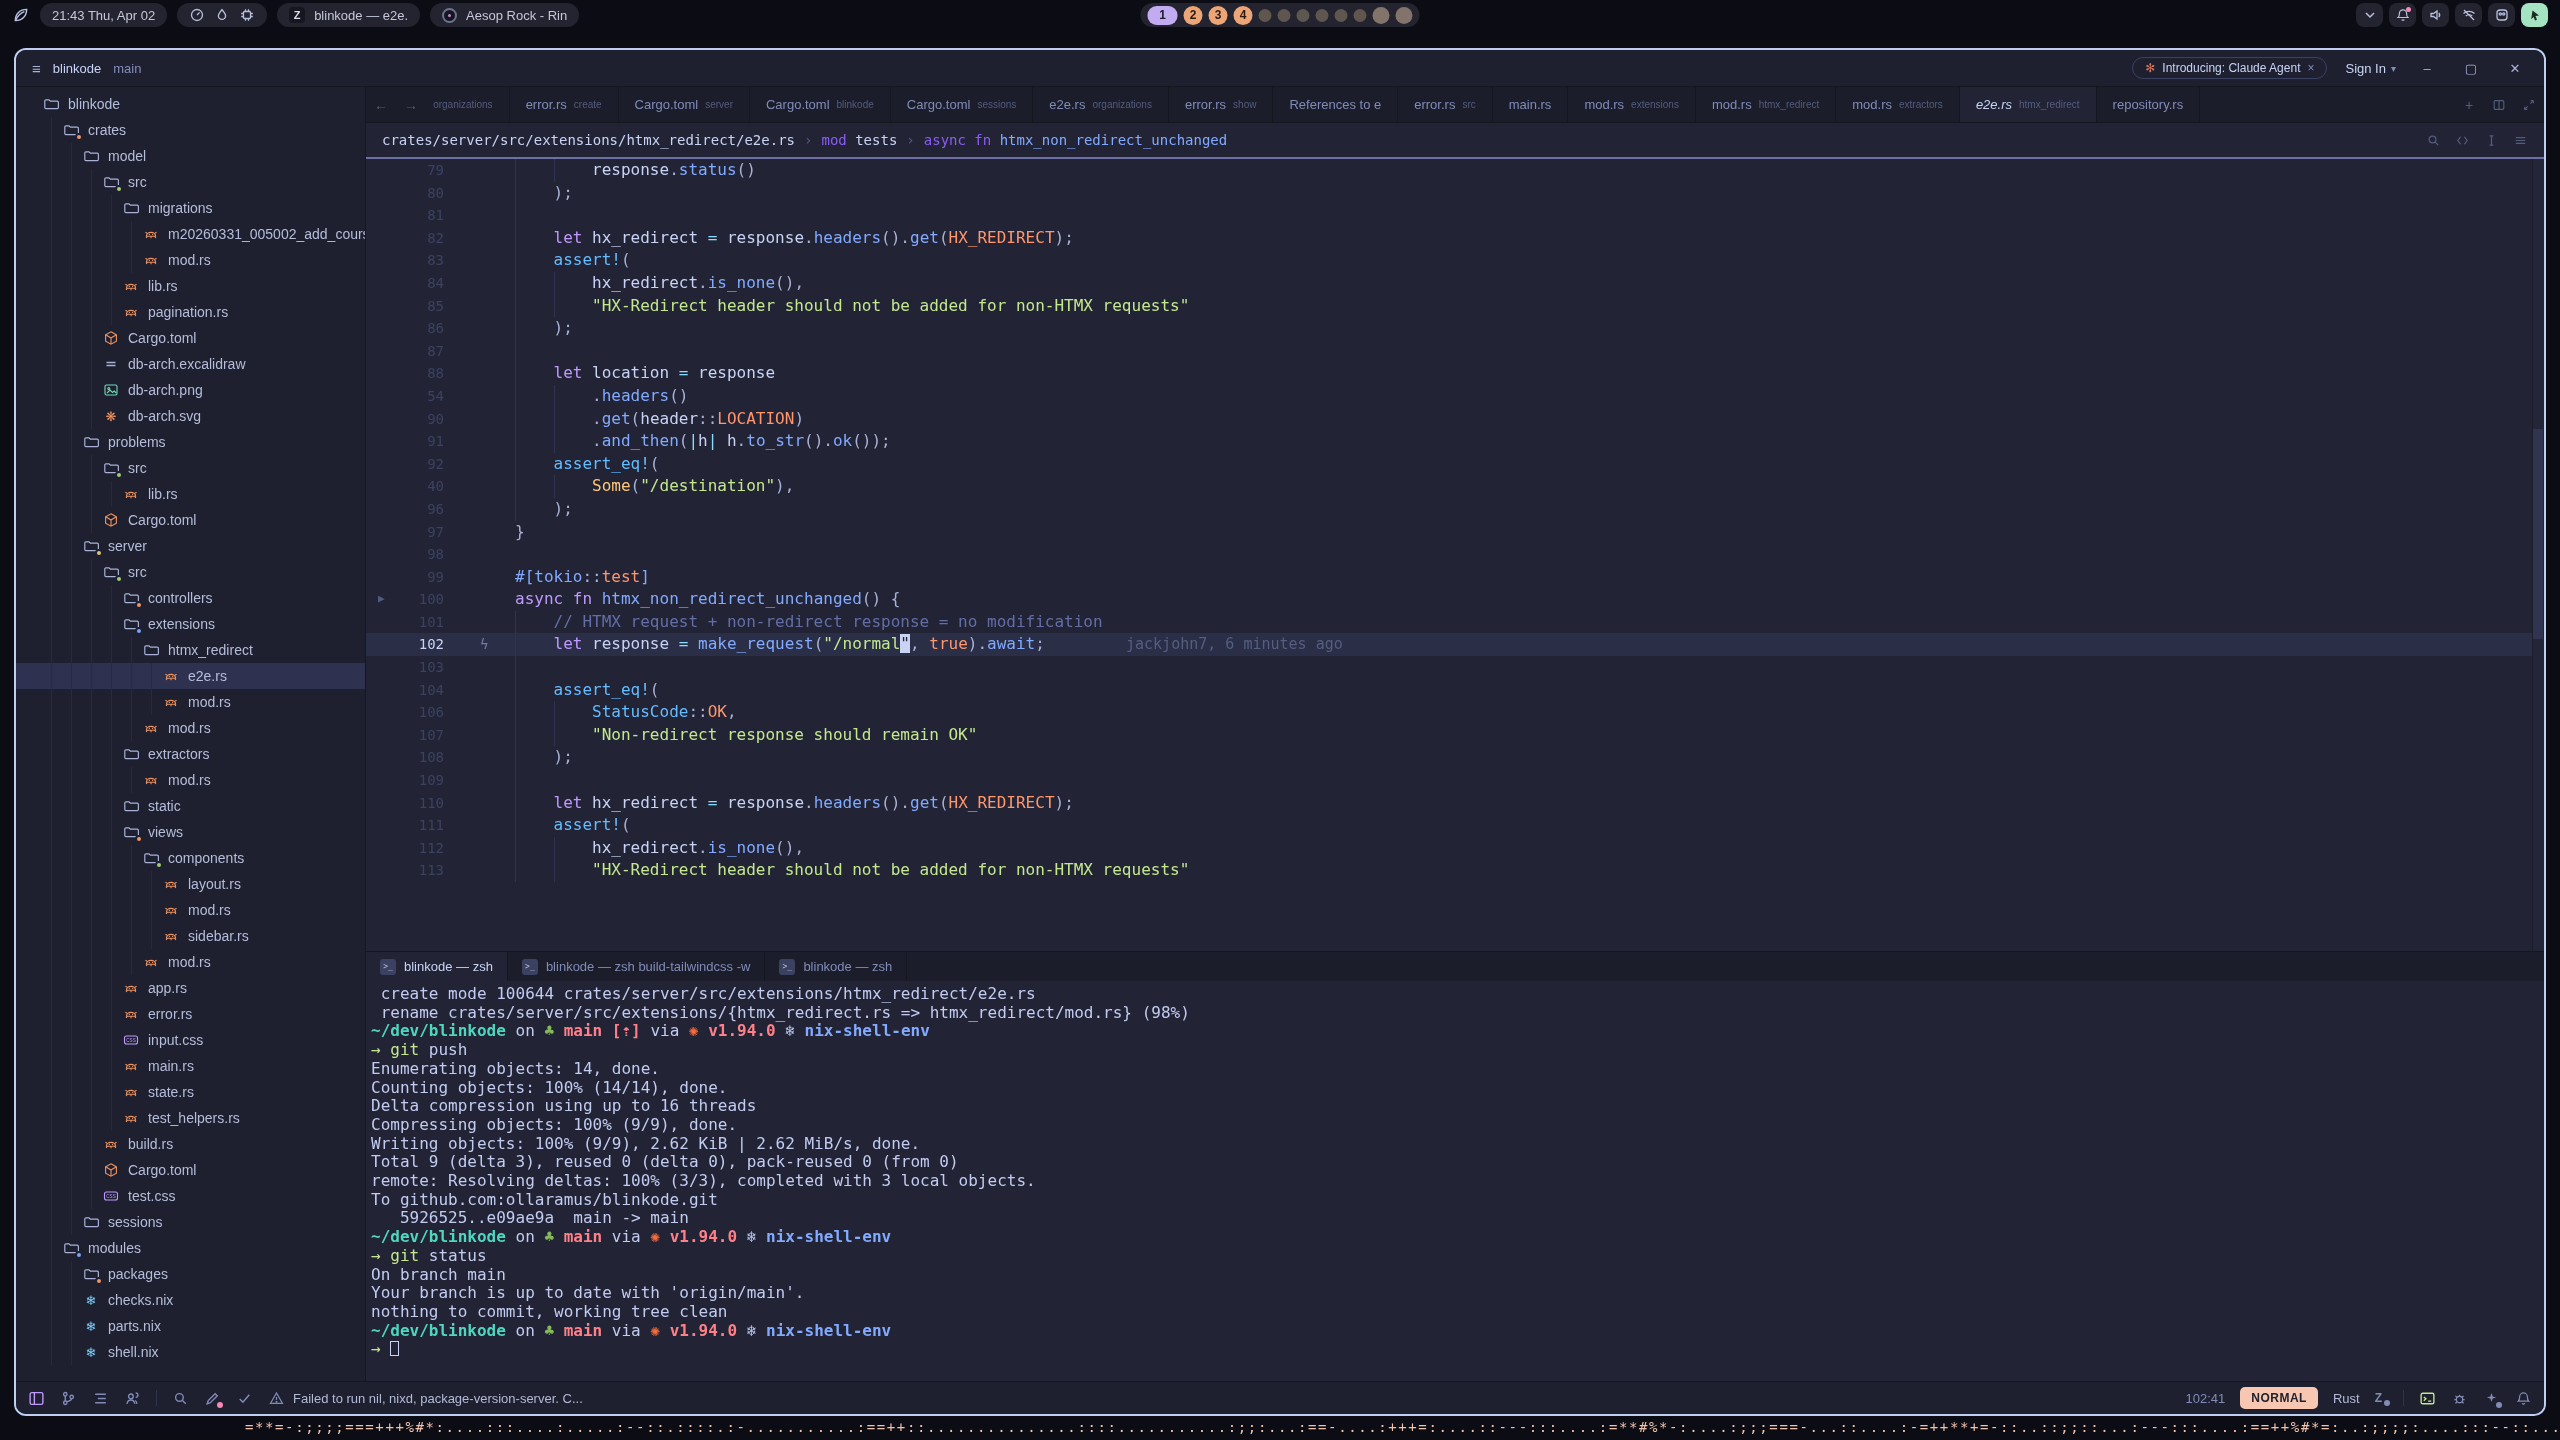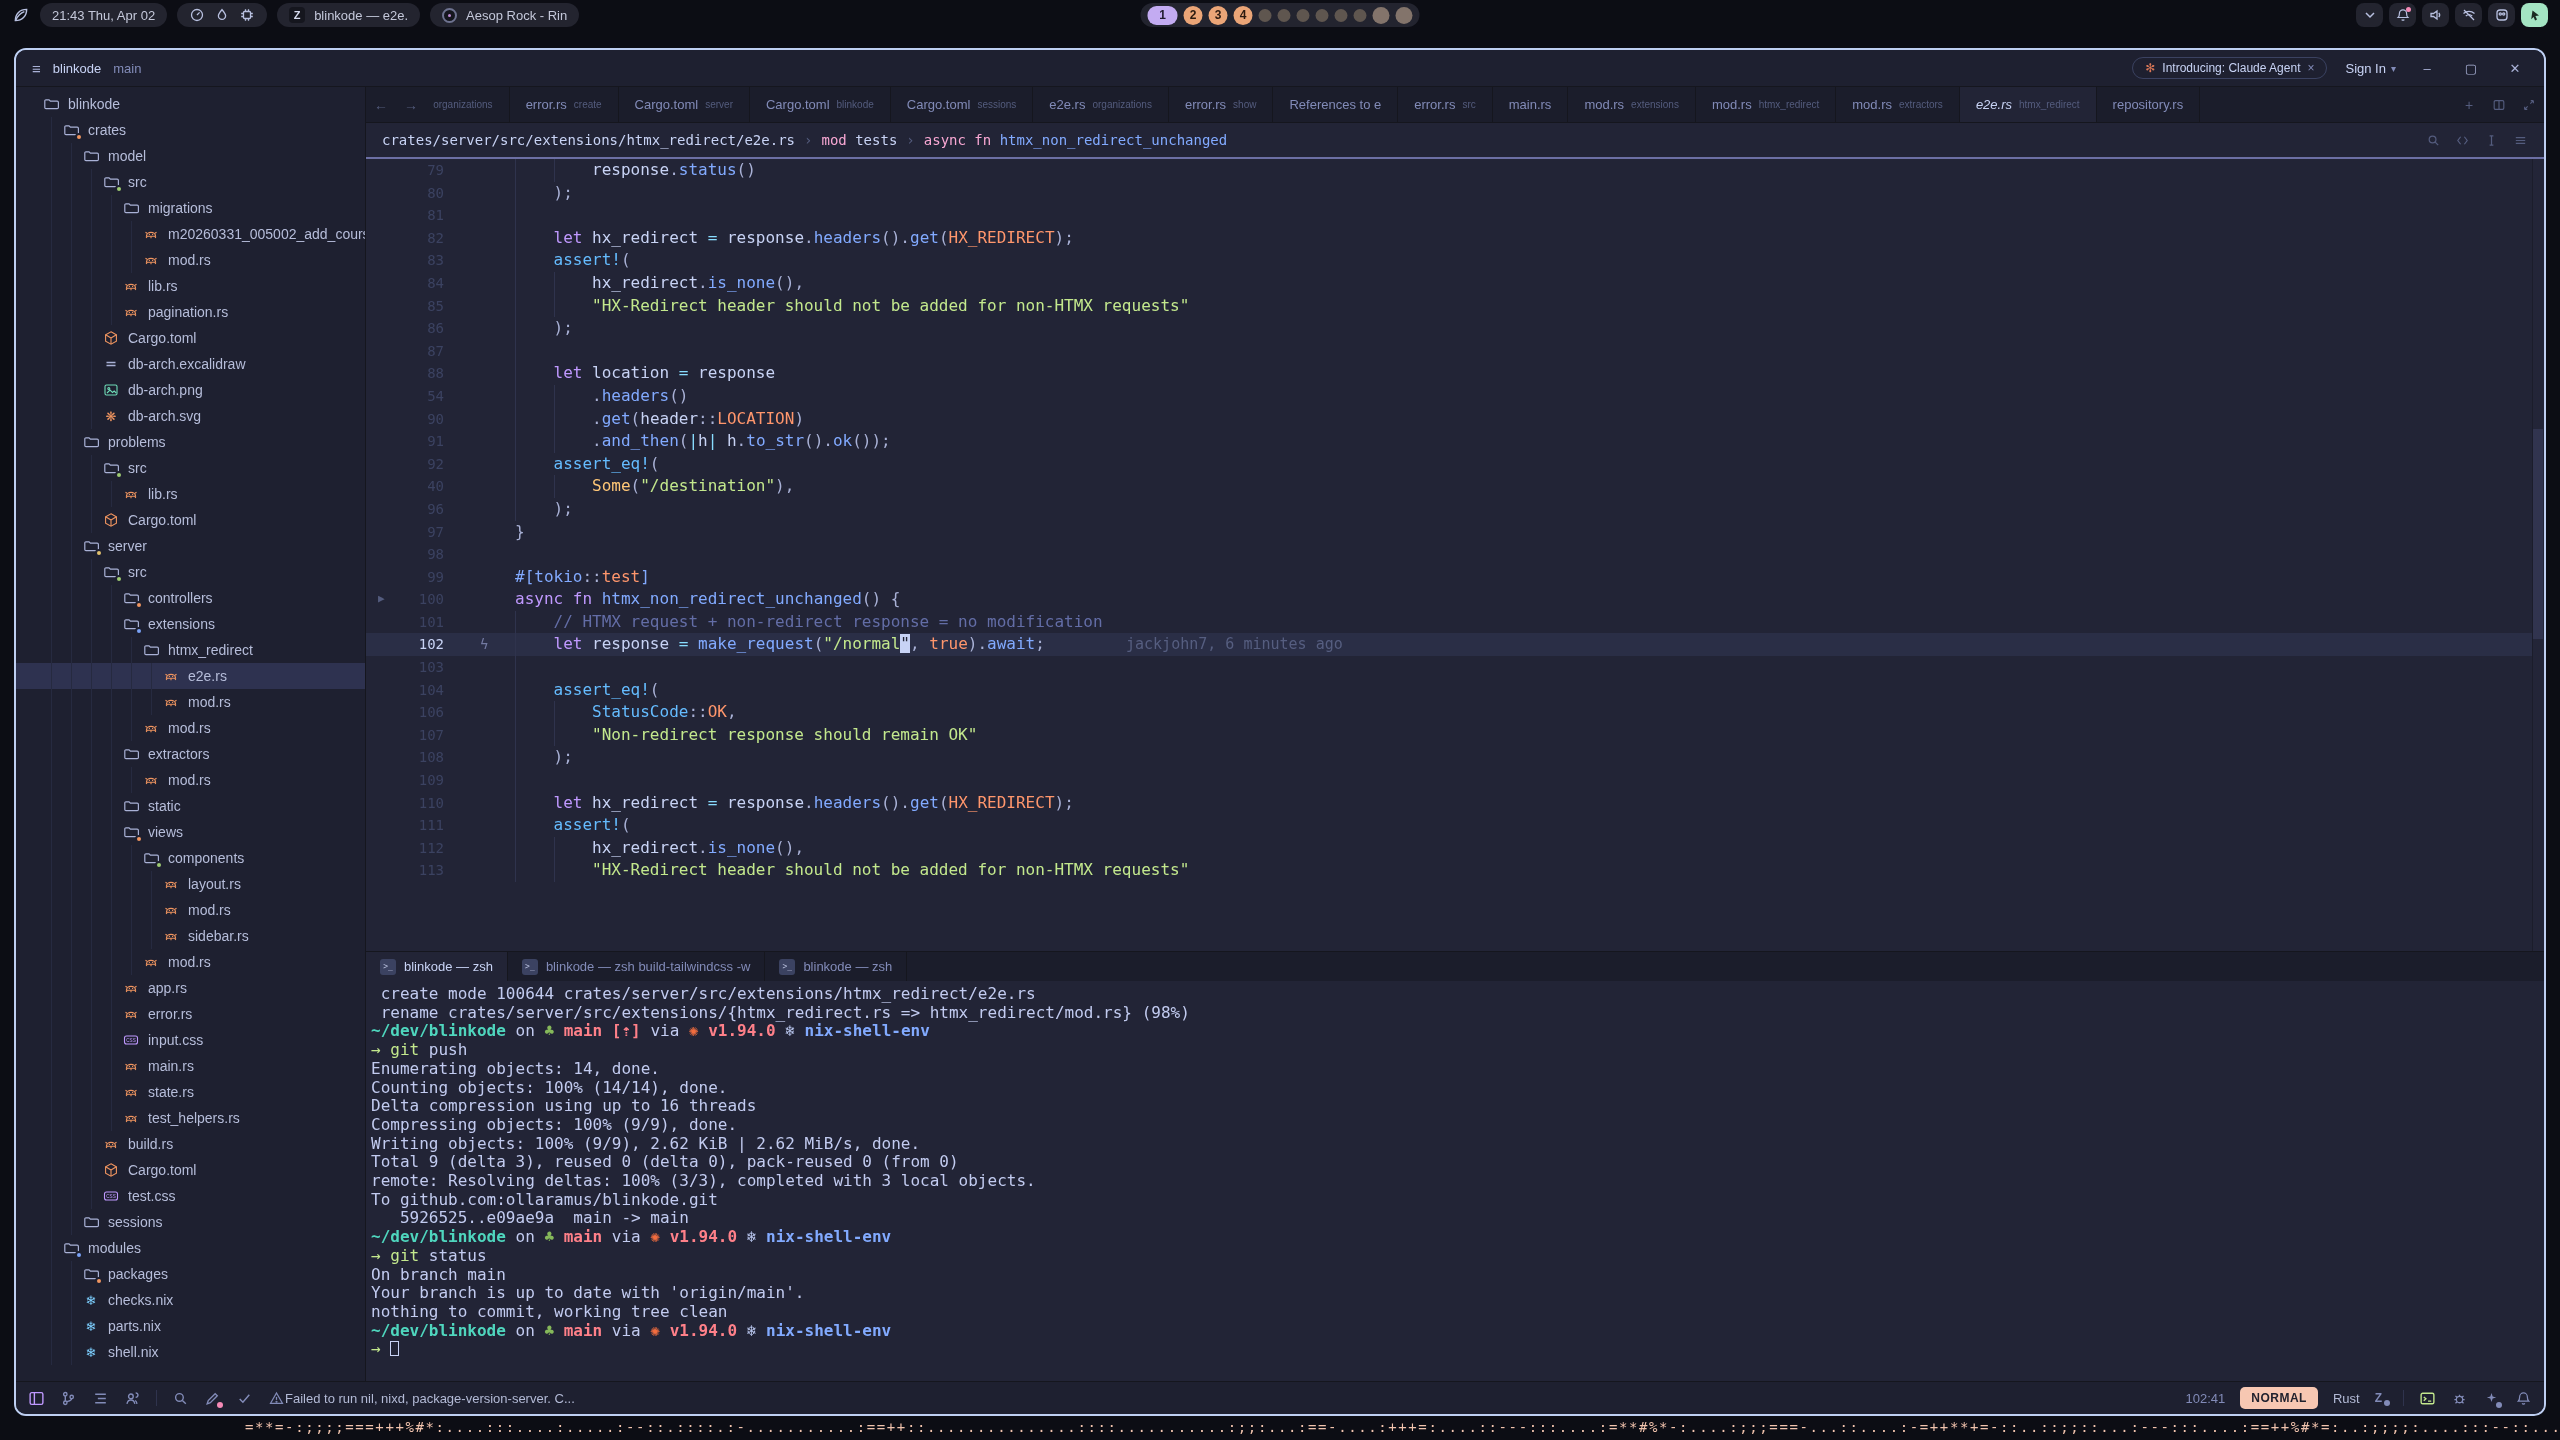--- a/index.html
+++ b/index.html
@@ -75,21 +75,21 @@
   .tab.clip { margin-left:-52px; }
   .tab.active { background:#222436; color:#c8d3f5; }
   .tab.active .tfile { font-style:italic; }
   .tdir { font-size:10px; color:#545c7e; margin-left:7px; }
   .tabctrl { margin-left:auto; display:flex; align-items:stretch; }
   .tabctrl .navbtn .ico { width:14px; height:14px; }
 
   .crumbbar { height:34px; flex:none; background:#222436; display:flex; align-items:center;
     padding:0 16px; gap:9px; font-family:"DejaVu Sans Mono", monospace; font-size:14px; color:#a9b1d6; }
   .csep { color:#545c7e; }
-  .ckw { color:#f9a8d4; }
+  .ckw { color:#8b5cf6; }
   .cfn { color:#82aaff; }
   .cw { color:#c8d3f5; }
   .crumbicons { margin-left:auto; display:flex; gap:14px; color:#545c7e; }
   .crumbicons .ico { width:15px; height:15px; }
 
   
   .editor { flex:1; position:relative; background:#222436; overflow:hidden;
     border-top:2px solid #6c6fa4; font-family:"DejaVu Sans Mono", monospace; font-size:16px; }
   .cl { position:relative; height:22.6px; line-height:22.6px; white-space:pre; }
   .cl.cur-line { background:#2a2e46; }
@@ -1119,21 +1119,21 @@
         <svg viewBox="0 0 16 16" fill="none" stroke="currentColor" stroke-width="1.3">
           <path d="M3 13l1-3 6.5-6.5 2 2L6 12z"></path>
         </svg>
         <span class="sdot"></span>
       </span>
     <span class="sico">
         <svg viewBox="0 0 16 16" fill="none" stroke="currentColor" stroke-width="1.4">
           <path d="M3.5 8.5l3 3 6-7"></path>
         </svg>
       </span>
-    <span style="display:flex;align-items:center;gap:0;">
+    <span style="display:flex;align-items:center;gap:8px;">
       <span class="sico">
           <svg viewBox="0 0 16 16" fill="none" stroke="currentColor" stroke-width="1.2">
             <path d="M8 2.8l5.6 9.7H2.4z"></path>
             <path d="M8 6.5v2.8"></path>
             <circle cx="8" cy="11" r="0.4" fill="currentColor"></circle>
           </svg>
         </span>
       <span>Failed to run nil, nixd, package-version-server. C...</span>
     </span>
     <span class="statusright">

